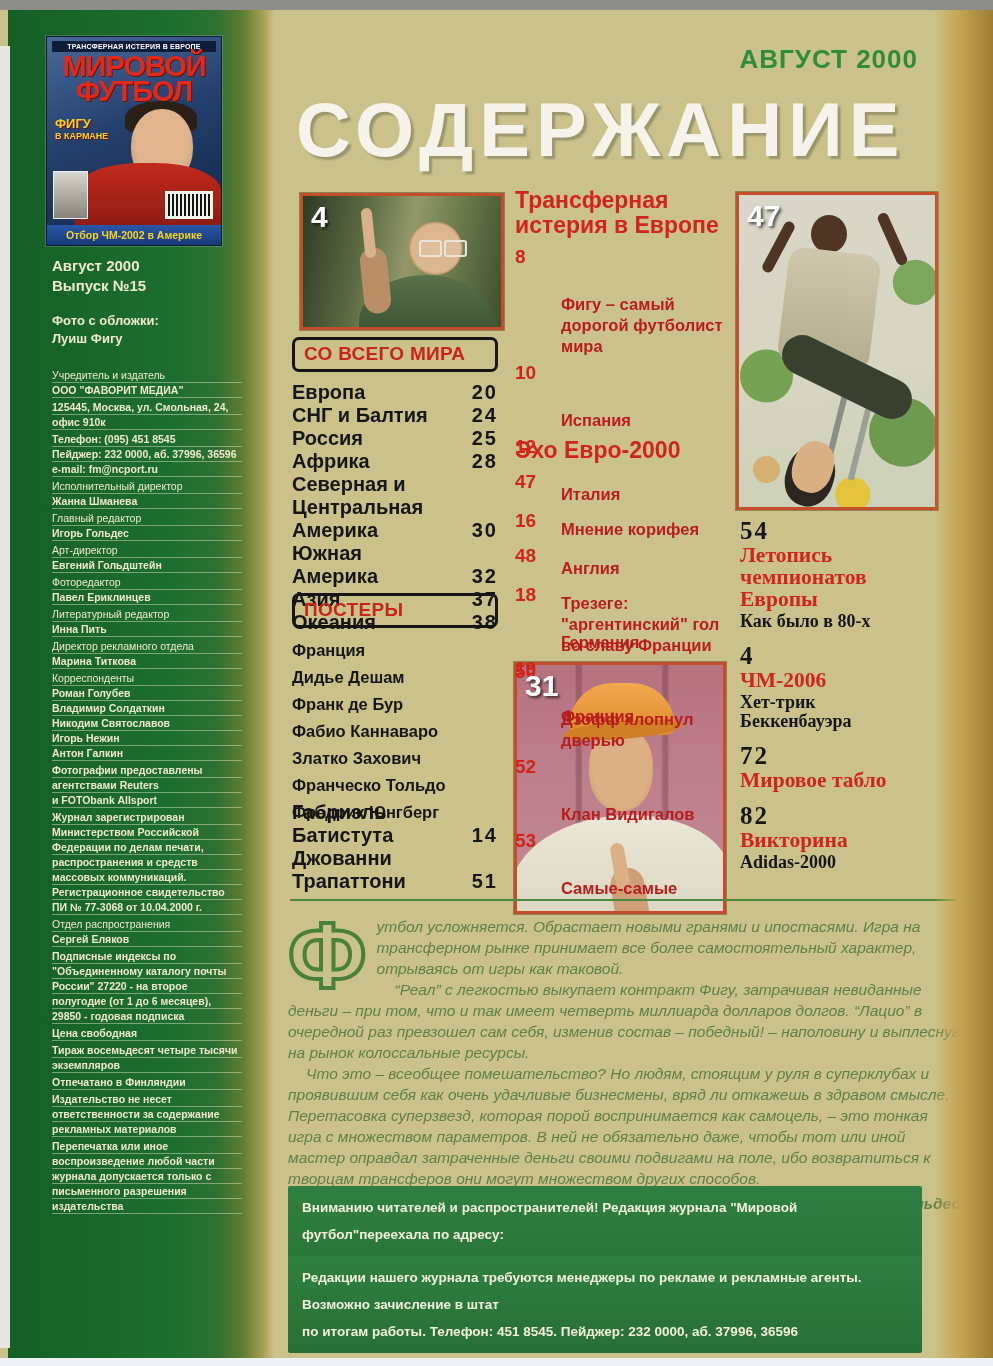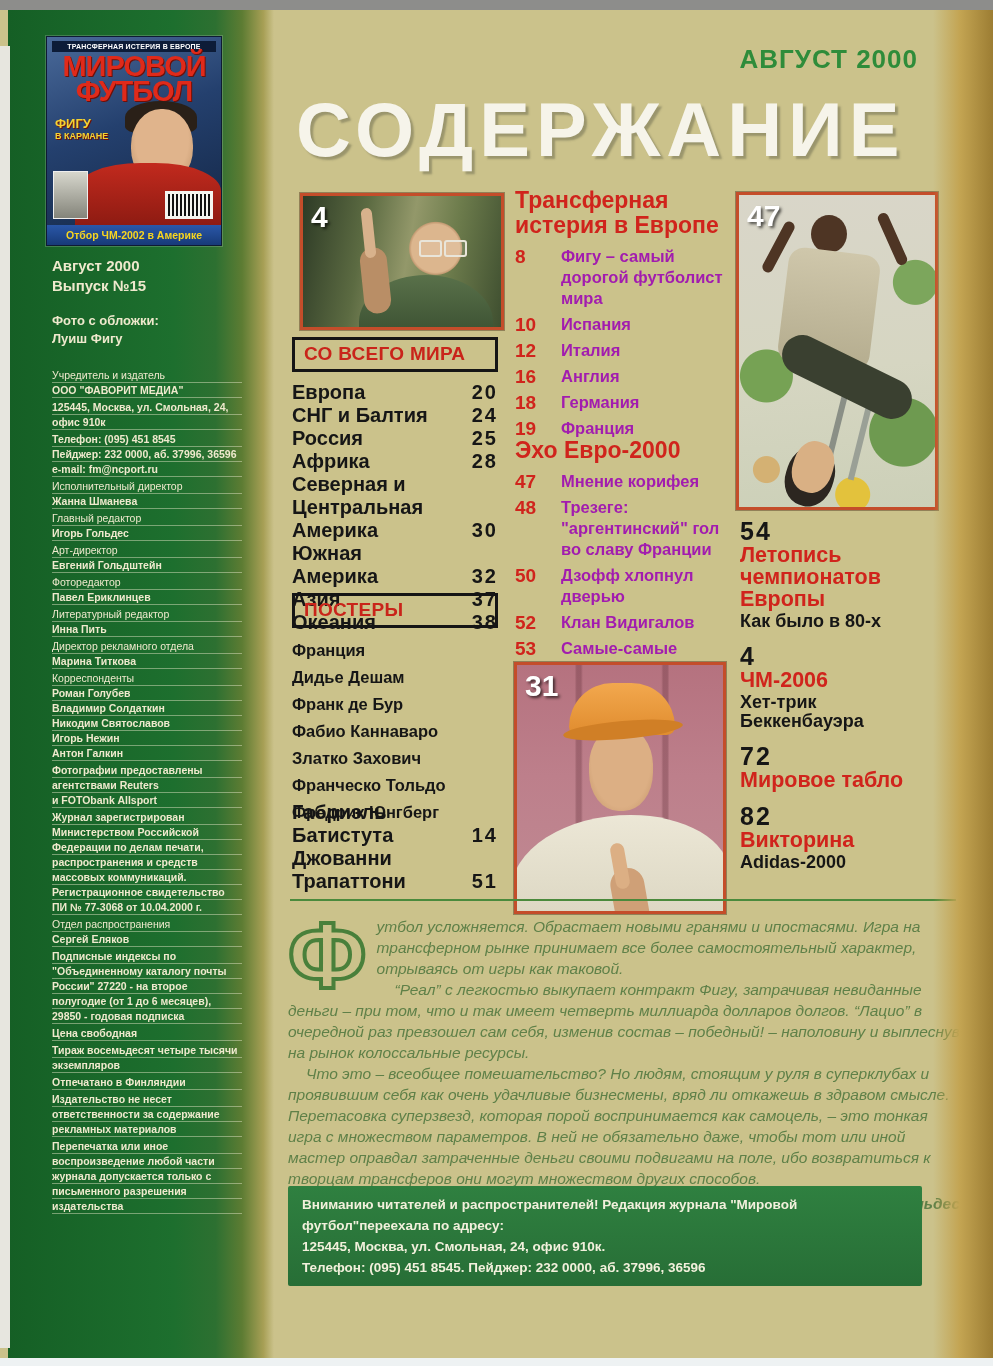--- a/index.html
+++ b/index.html
@@ -90,56 +90,56 @@
     linear-gradient(90deg, transparent 0 28%, rgba(90,40,50,.30) 29% 31%, transparent 32% 70%, rgba(90,40,50,.30) 71% 73%, transparent 74%),
     linear-gradient(180deg,#b5727f 0%,#bd7f8b 45%,#c08a93 100%);}
   .p31-sweater{position:absolute;bottom:0;left:-6px;width:218px;height:96px;background:linear-gradient(#ece7d6,#ddd8c4);border-radius:55% 45% 0 0/80% 60% 0 0;}
   .p31-face{position:absolute;left:72px;top:62px;width:64px;height:84px;background:radial-gradient(ellipse at 50% 40%,#dcaf84 0 65%,#c09066 100%);border-radius:46%;}
   .p31-cap{position:absolute;left:52px;top:18px;width:106px;height:52px;background:linear-gradient(#f2a84e,#e08c2e);border-radius:53px 53px 10px 10px;}
   .p31-brim{position:absolute;left:46px;top:56px;width:120px;height:18px;background:#d07f26;border-radius:50%;transform:rotate(-5deg);}
   .p31-thumb{position:absolute;left:96px;bottom:22px;width:14px;height:46px;background:#dcaf84;border-radius:8px;transform:rotate(-10deg);box-shadow:4px 36px 0 10px #cfa077;}
 
   
   .sec{position:absolute;}
-  .sec-box{border:3px solid #151515;border-radius:0;padding:3px 9px 4px;margin-bottom:9px;}
+  .sec-box{border:3px solid #151515;border-radius:7px;padding:3px 9px 4px;margin-bottom:9px;}
   .sec-box .hdr{color:#c9241a;font-weight:800;font-size:19px;letter-spacing:.3px;}
   .toc-row{display:flex;justify-content:space-between;align-items:flex-end;line-height:23px;}
   .toc-row .lbl{font-weight:800;font-size:20px;color:#161616;max-width:158px;white-space:pre-line;}
   .toc-row .pg{font-weight:800;font-size:20px;color:#161616;letter-spacing:2px;}
   .plain-list div{font-weight:800;font-size:16.5px;color:#161616;line-height:27px;}
 
   .world-sec{left:292px;top:327px;width:206px;}
   .posters-sec{left:292px;top:583px;width:206px;}
   .gallery-sec{left:292px;top:791px;width:206px;}
 
   .red-hdr{color:#d0241c;font-weight:800;font-size:23px;line-height:25px;margin-bottom:8px;}
   .num-item{display:flex;margin-bottom:5px;}
   .num-item .n{color:#d0241c;font-weight:800;font-size:19px;width:46px;flex:0 0 46px;line-height:21px;}
-  .num-item .t{color:#a21caf;font-weight:800;font-size:16.5px;line-height:21px;}
+  .num-item .t{color:#b91c1c;font-weight:800;font-size:16.5px;line-height:21px;margin-top:48px;}
   .transfer-sec{left:515px;top:178px;width:214px;}
   .euro-sec{left:515px;top:428px;width:216px;}
 
   .features{position:absolute;left:740px;top:508px;width:186px;}
-  .feature{margin-bottom:12px;}
+  .feature{margin-bottom:12px;font-family:Liberation Serif, serif;}
   .feature .fn{color:#161616;font-weight:800;font-size:25px;line-height:26px;letter-spacing:2px;}
   .feature .ft{color:#d0241c;font-weight:800;font-size:21.5px;line-height:22px;}
   .feature .fs{color:#161616;font-weight:800;font-size:18px;line-height:19px;margin-top:2px;}
   .feature .fs:empty{display:none;}
 
   .rule-green{position:absolute;left:290px;top:889px;width:666px;height:2px;background:#4a8a3c;}
 
   
   .editorial{position:absolute;left:288px;top:906px;width:672px;color:#5f8048;font-style:italic;font-size:15.5px;line-height:21px;}
   .dropcap{float:left;font-size:92px;line-height:68px;font-weight:bold;margin:6px 10px 0 0;color:#49803b;-webkit-text-fill-color:transparent;-webkit-text-stroke:4px #49803b;font-style:normal;}
   .editorial p{margin:0;}
   .editorial p + p{text-indent:18px;}
   .signature{text-align:right;font-weight:bold;margin-top:4px;}
 
   
-  .notice{position:absolute;left:288px;width:634px;background:linear-gradient(#2f8040,#276e36);color:#f2f0dc;font-weight:bold;font-size:13.5px;line-height:21px;padding:8px 14px;box-sizing:border-box;border-radius:2px;}
+  .notice{position:absolute;left:288px;width:634px;background:linear-gradient(#2f8040,#276e36);color:#f2f0dc;font-weight:bold;font-size:13.5px;line-height:27px;padding:8px 14px;box-sizing:border-box;border-radius:2px;}
   .notice-1{top:1176px;}
   .notice-2{top:1246px;}
 
   .gold-edge{position:absolute;right:0;top:0;width:60px;height:100%;background:linear-gradient(90deg,rgba(190,165,80,0) 0%,#c3a452 45%,#9c7d33 100%);pointer-events:none;}
 </style>
 </head>
 <body>
 
 <div class="page">
 
@@ -501,18 +501,22 @@
     <p>“Реал” с легкостью выкупает контракт Фигу, затрачивая невиданные деньги – при том, что и так имеет четверть миллиарда долларов долгов. “Лацио” в очередной раз превзошел сам себя, изменив состав – победный! – наполовину и выплеснув на рынок колоссальные ресурсы.</p>
     <p>Что это – всеобщее помешательство? Но людям, стоящим у руля в суперклубах и проявившим себя как очень удачливые бизнесмены, вряд ли откажешь в здравом смысле. Перетасовка суперзвезд, которая порой воспринимается как самоцель, – это тонкая игра с множеством параметров. В ней не обязательно даже, чтобы тот или иной мастер оправдал затраченные деньги своими подвигами на поле, ибо возвратиться к творцам трансферов они могут множеством других способов.</p>
     <div class="signature">Игорь Гольдес</div>
   </div>
 
   <div class="notice notice-1">
       <div>Вниманию читателей и распространителей! Редакция журнала "Мировой футбол"переехала по адресу:</div>
       <div>125445, Москва, ул. Смольная, 24, офис 910к.</div>
       <div>Телефон: (095) 451 8545. Пейджер: 232 0000, аб. 37996, 36596</div>
     </div>
+  <div class="notice notice-2">
+      <div>Редакции нашего журнала требуются менеджеры по рекламе и рекламные агенты. Возможно зачисление в штат</div>
+      <div>по итогам работы. Телефон: 451 8545. Пейджер: 232 0000, аб. 37996, 36596</div>
+    </div>
 
   <div class="gold-edge"></div>
 </div>
 
 <div class="bottom-strip"></div>
 <div class="left-sliver"></div>
 
 </body></html>

